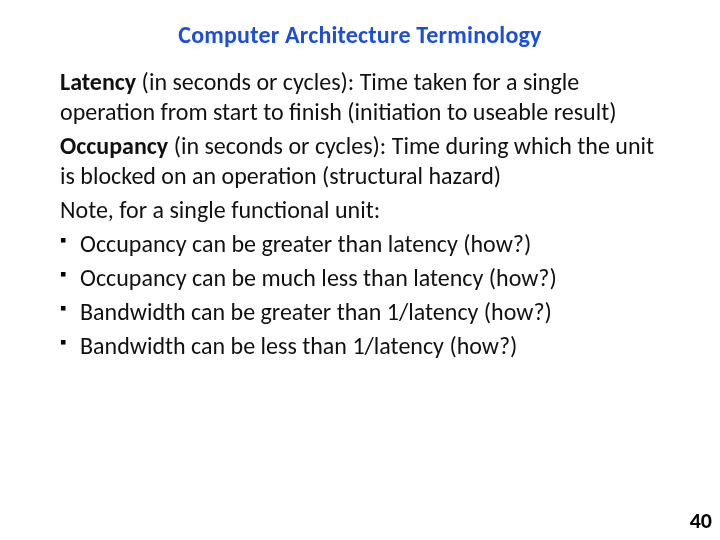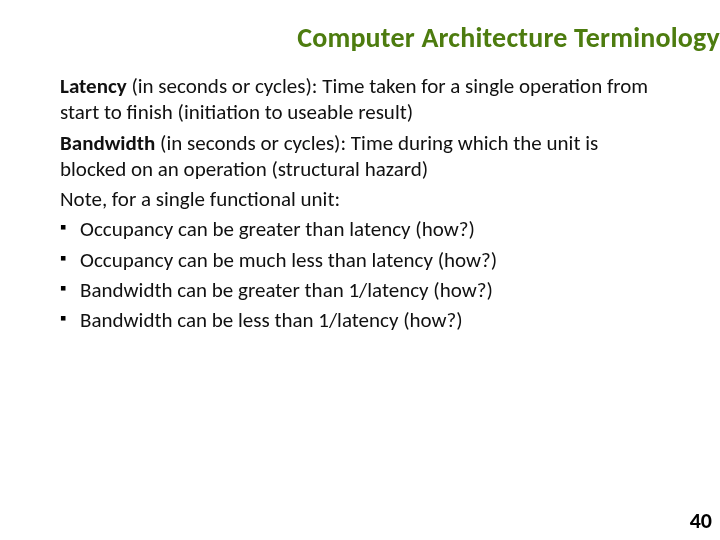--- a/index.html
+++ b/index.html
@@ -13,31 +13,31 @@
     position: relative;
     overflow: hidden;
   }
   .slide {
     width: 720px;
     height: 540px;
     position: relative;
     box-sizing: border-box;
   }
   .title {
-    color: #4d7c0f;
+    color: #1d4ed8;
     font-weight: 700;
-    font-size: 28px;
-    text-align: right;
+    font-size: 24px;
+    text-align: center;
     padding-top: 20px;
     padding-bottom: 10px;
     letter-spacing: 0.2px;
   }
   .body {
     padding: 8px 60px 0 60px;
-    font-size: 21px;
+    font-size: 24px;
     line-height: 1.25;
     color: #111;
   }
   .para {
     margin: 0 0 4px 0;
   }
   .term {
     font-weight: 700;
   }
   .bullets {
@@ -76,21 +76,21 @@
   <div class="title">Computer Architecture Terminology</div>
 
   <div class="body">
 
     <p class="para">
       <span class="term">Latency</span><span> (in seconds or cycles):  Time taken for a single operation from start to finish (initiation to useable result)</span>
     </p>
 
 
     <p class="para">
-      <span class="term">Bandwidth</span><span> (in seconds or cycles): Time during which the unit is blocked on an operation (structural hazard)</span>
+      <span class="term">Occupancy</span><span> (in seconds or cycles): Time during which the unit is blocked on an operation (structural hazard)</span>
     </p>
 
     <p class="para">Note, for a single functional unit:</p>
 
     <ul class="bullets">
       <li>Occupancy can be greater than latency (how?)</li>
       <li>Occupancy can be much less than latency (how?)</li>
       <li>Bandwidth can be greater than 1/latency (how?)</li>
       <li>Bandwidth can be less than 1/latency (how?)</li>
     </ul>

